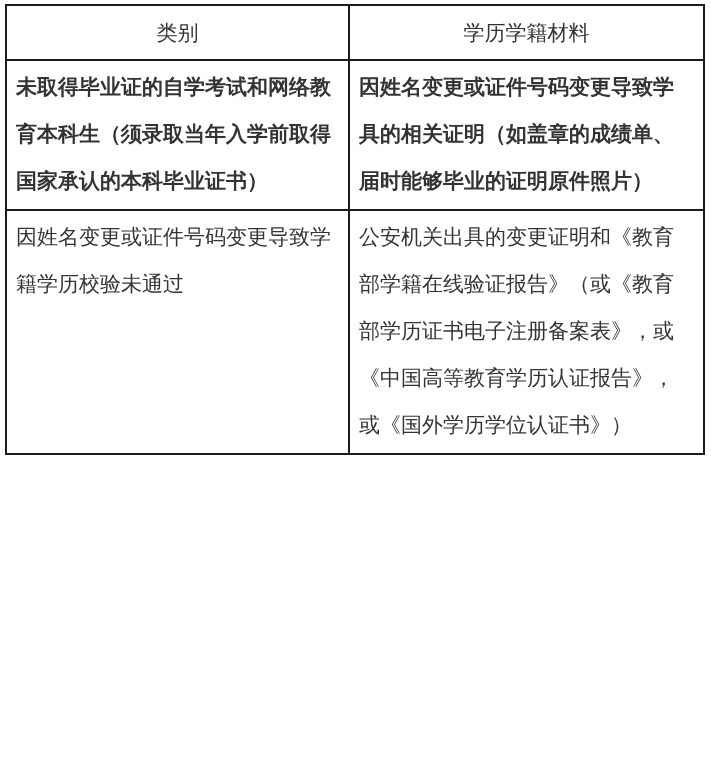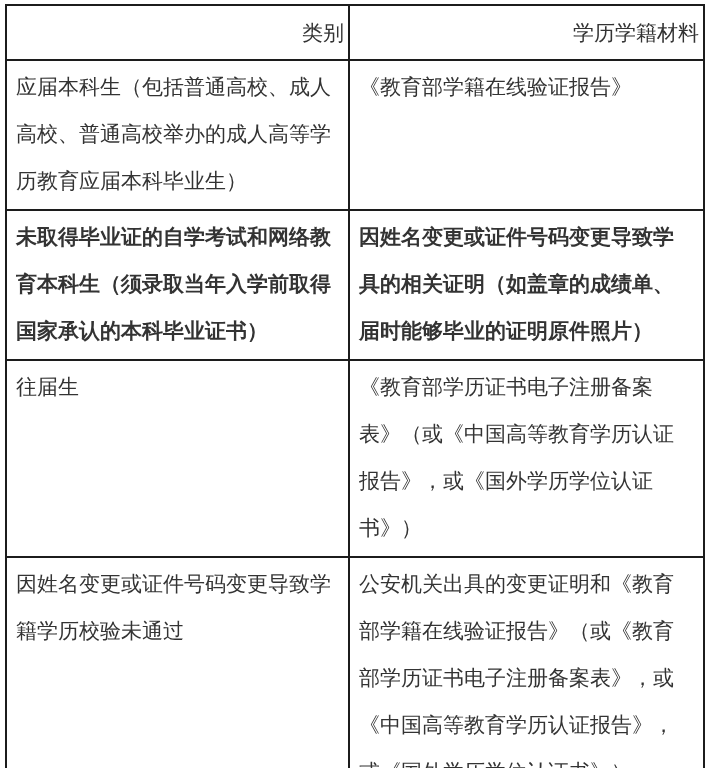--- a/index.html
+++ b/index.html
@@ -21,21 +21,21 @@
   .doc-table col.c1 { width: 343px; }
   .doc-table col.c2 { width: 355px; }
   .doc-table th, .doc-table td {
     border: 2px solid #1c1c1c;
     font-weight: normal;
     box-sizing: border-box;
     overflow: hidden;
   }
   .doc-table th {
     height: 55px;
-    text-align: right;
+    text-align: center;
     vertical-align: middle;
     padding: 0 4px;
   }
   .doc-table td {
     vertical-align: top;
     text-align: left;
     padding: 3px 8px 4px 9px;
     line-height: 47px;
     white-space: pre-line;
   }
@@ -52,40 +52,27 @@
     <col class="c1">
     <col class="c2">
   </colgroup>
   <thead>
     <tr>
       <th>类别</th>
       <th>学历学籍材料</th>
     </tr>
   </thead>
   <tbody>
-    <tr class="r1">
-      <td>应届本科生（包括普通高校、成人
-高校、普通高校举办的成人高等学
-历教育应届本科毕业生）</td>
-      <td>《教育部学籍在线验证报告》</td>
-    </tr>
     <tr class="r2">
       <td>未取得毕业证的自学考试和网络教
 育本科生（须录取当年入学前取得
 国家承认的本科毕业证书）</td>
       <td>因姓名变更或证件号码变更导致学
 具的相关证明（如盖章的成绩单、
 届时能够毕业的证明原件照片）</td>
-    </tr>
-    <tr class="r3">
-      <td>往届生</td>
-      <td>《教育部学历证书电子注册备案
-表》（或《中国高等教育学历认证
-报告》，或《国外学历学位认证
-书》）</td>
     </tr>
     <tr class="r4">
       <td>因姓名变更或证件号码变更导致学
 籍学历校验未通过</td>
       <td>公安机关出具的变更证明和《教育
 部学籍在线验证报告》（或《教育
 部学历证书电子注册备案表》，或
 《中国高等教育学历认证报告》，
 或《国外学历学位认证书》）</td>
     </tr>

